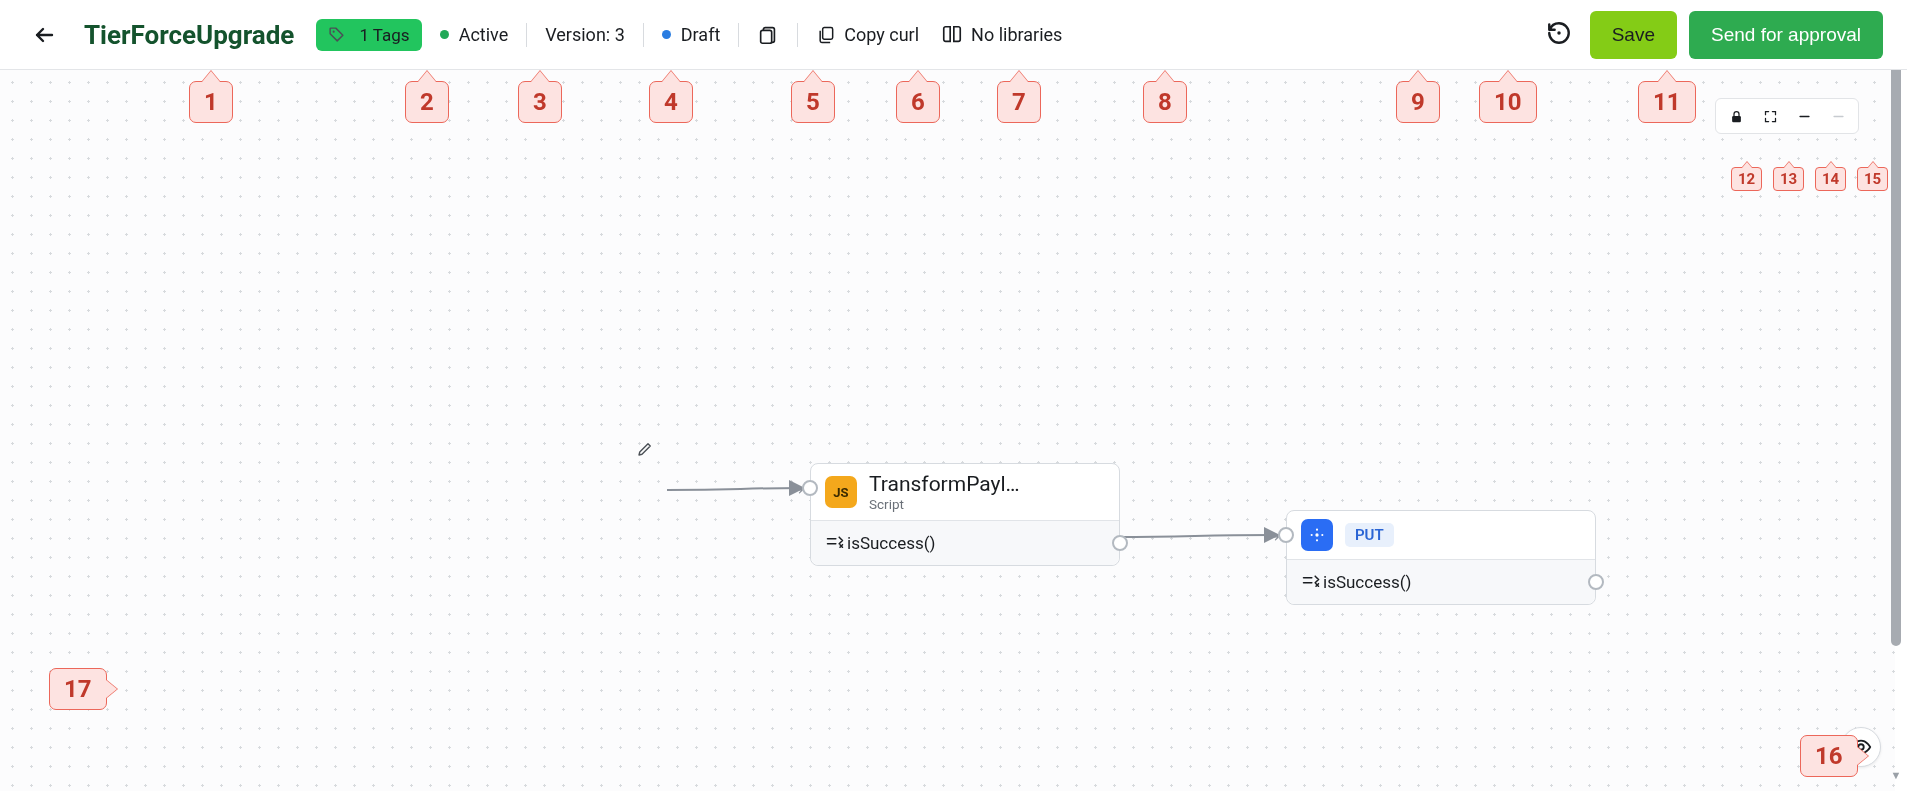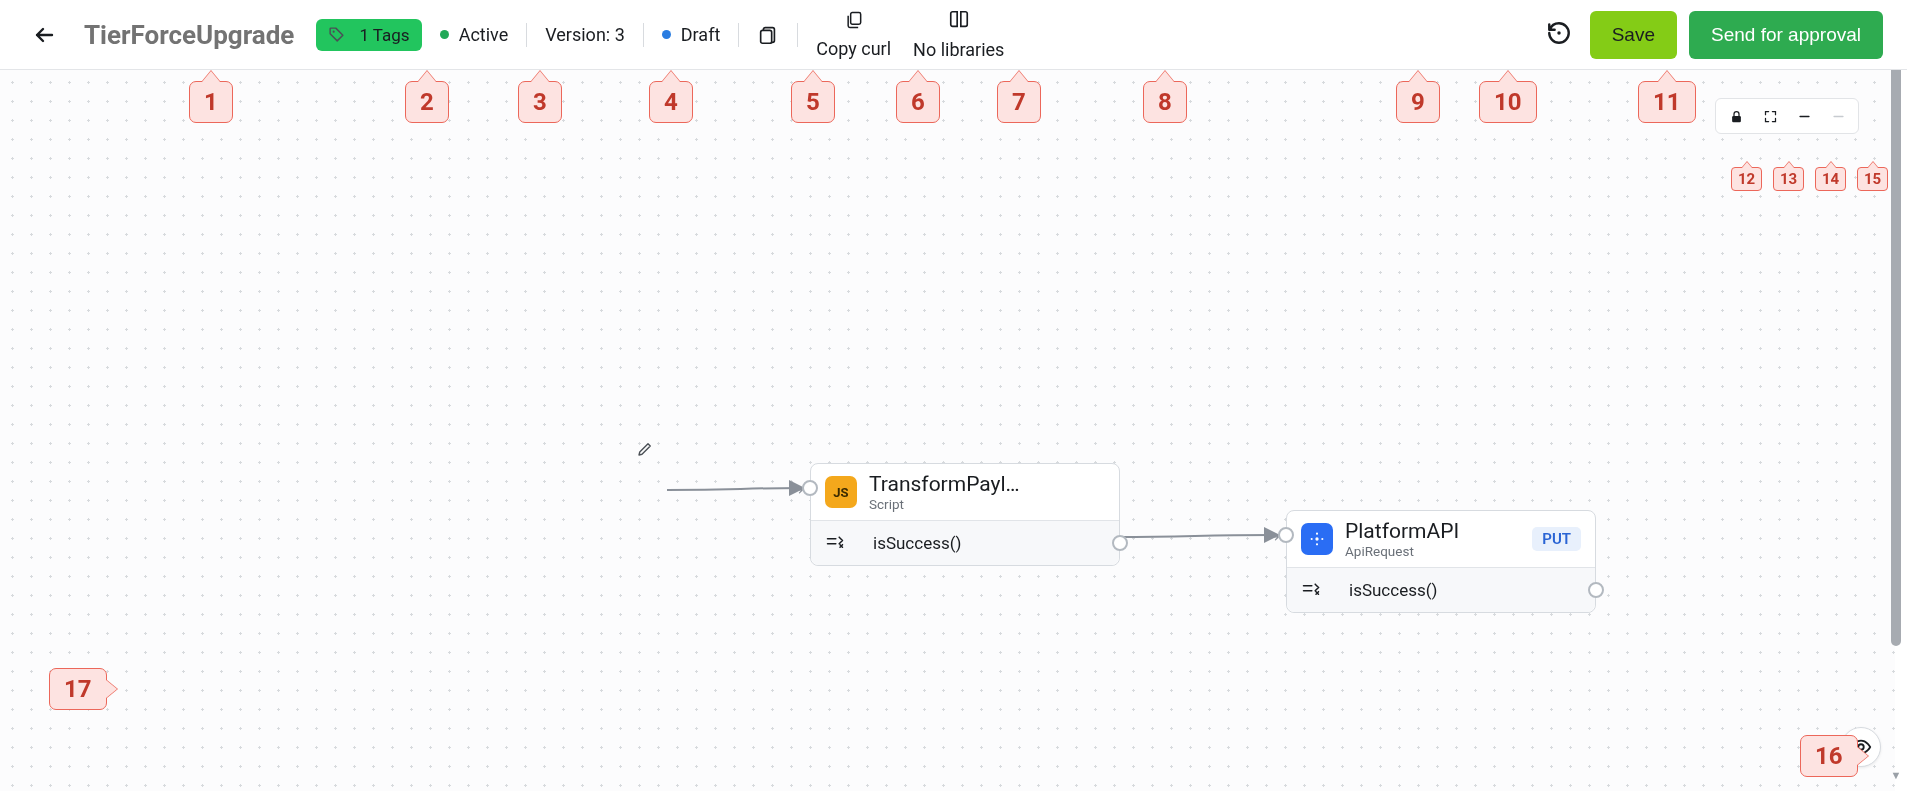--- a/index.html
+++ b/index.html
@@ -25,21 +25,21 @@
 }
 .back-btn {
   width: 32px; height: 32px;
   display: flex; align-items: center; justify-content: center;
   cursor: pointer;
   margin-right: 24px;
 }
 .title {
   font-size: 26px;
   font-weight: 700;
-  color: #737373;
+  color: #14532d;
   margin-right: 22px;
 }
 .chip {
   display: inline-flex;
   align-items: center;
   background: #22c55e;
   border-radius: 6px;
   padding: 6px 12px;
   font-size: 17px;
   color: #1a1d21;
@@ -73,21 +73,20 @@
   cursor: pointer;
   color: #1a1d21;
 }
 .header-link {
   display: inline-flex;
   align-items: center;
   font-size: 18px;
   color: #1a1d21;
   gap: 8px;
   cursor: pointer;
-  flex-direction: column;
 }
 .header-spacer { flex: 1; }
 
 .btn {
   display: inline-flex;
   align-items: center;
   justify-content: center;
   height: 48px;
   padding: 0 22px;
   border-radius: 6px;
@@ -226,21 +225,21 @@
 .node-subtitle {
   font-size: 13.5px;
   color: #6a7078;
 }
 .node-body {
   border-top: 1px solid #e1e4e8;
   background: #f7f8fa;
   padding: 12px 14px;
   display:flex;
   align-items:flex-end;
-  gap: 28px;
+  gap: 2px;
   border-radius: 0 0 8px 8px;
 }
 .node-cond {
   font-size: 17px;
   color: #1a1d21;
 }
 .badge-put {
   background: #e8f0fc;
   color: #2a64d4;
   font-weight: 600;
@@ -436,24 +435,20 @@
     <div class="node-header">
       <div class="node-icon" style="background:#2a6df4;">
         <svg width="16" height="16" viewBox="0 0 24 24">
             <circle cx="12" cy="12" r="2.5" fill="#fff"></circle>
             <circle cx="4" cy="12" r="1.6" fill="#fff"></circle>
             <circle cx="20" cy="12" r="1.6" fill="#fff"></circle>
             <circle cx="12" cy="4" r="1.6" fill="#fff"></circle>
             <circle cx="12" cy="20" r="1.6" fill="#fff"></circle>
           </svg>
       </div>
-      <div class="node-titles">
-        <div class="node-title">PlatformAPI</div>
-        <div class="node-subtitle">ApiRequest</div>
-      </div>
       <span class="badge-put">PUT</span>
     </div>
     <div class="node-body">
       <svg width="20" height="20" viewBox="0 0 24 24">
           <path d="M3 7h10M3 13h10" stroke="#1a1d21" stroke-width="1.8" fill="none" stroke-linecap="round"></path>
           <path d="M17 5l4 4-4 4M18 14l3 3m0-3l-3 3" stroke="#1a1d21" stroke-width="1.8" fill="none" stroke-linecap="round"></path>
         </svg>
       <span class="node-cond">isSuccess()</span>
     </div>
     <div class="port out" style="bottom:14px;"></div>

